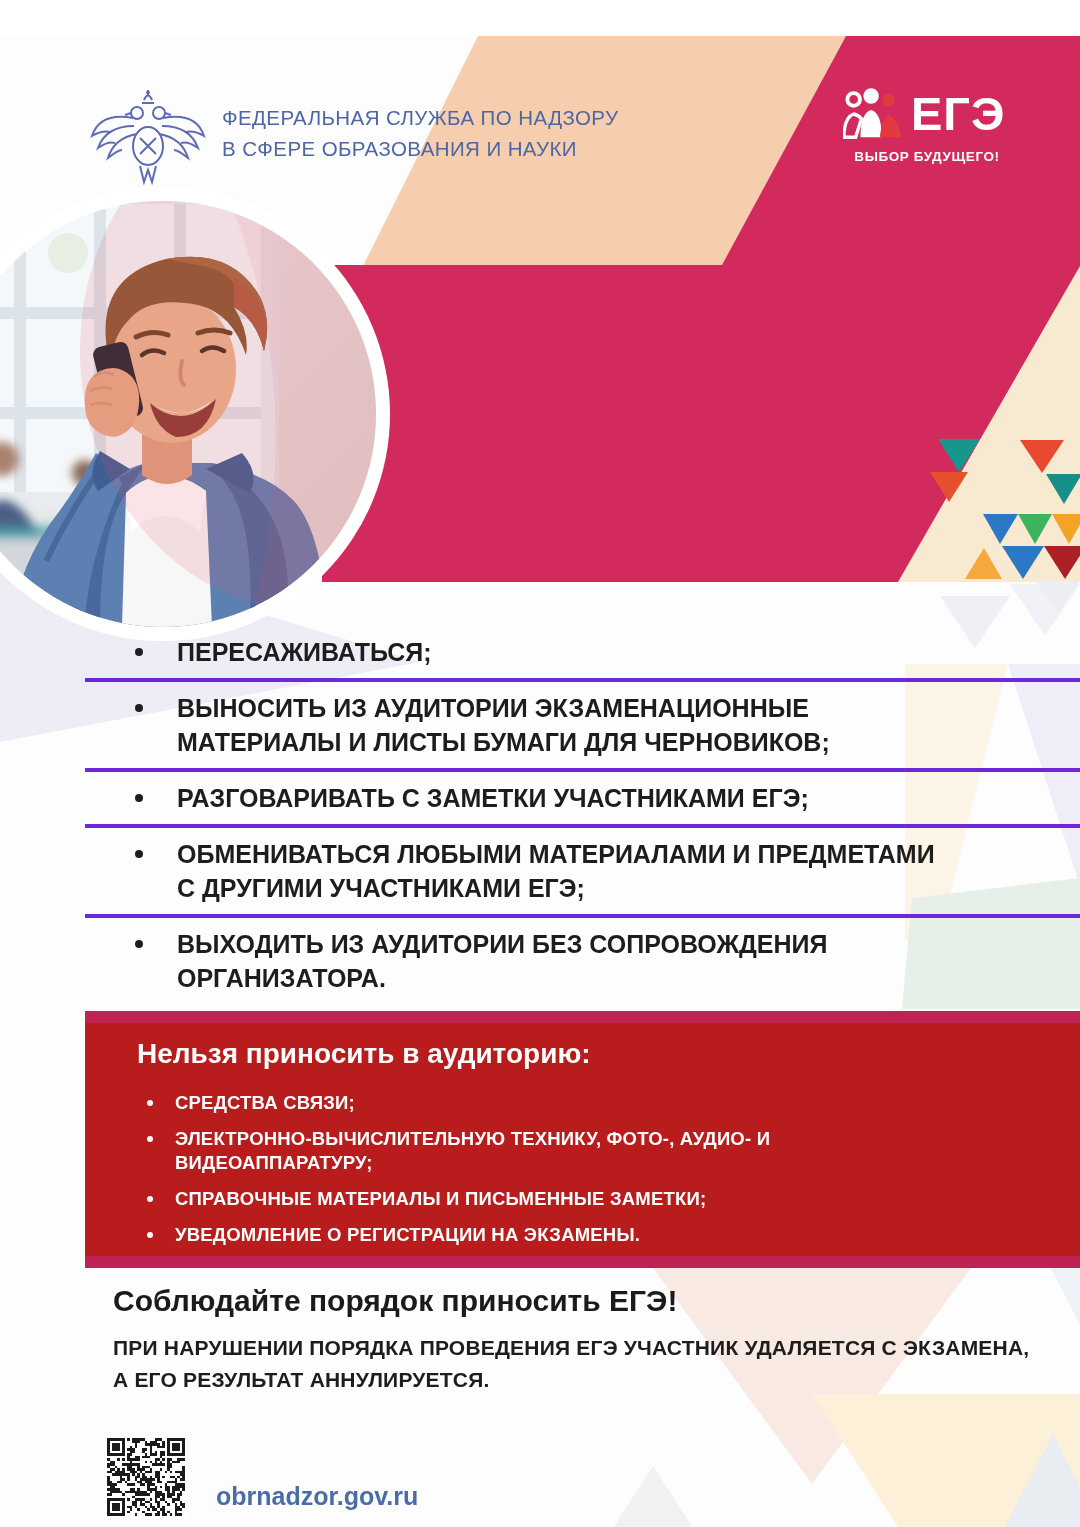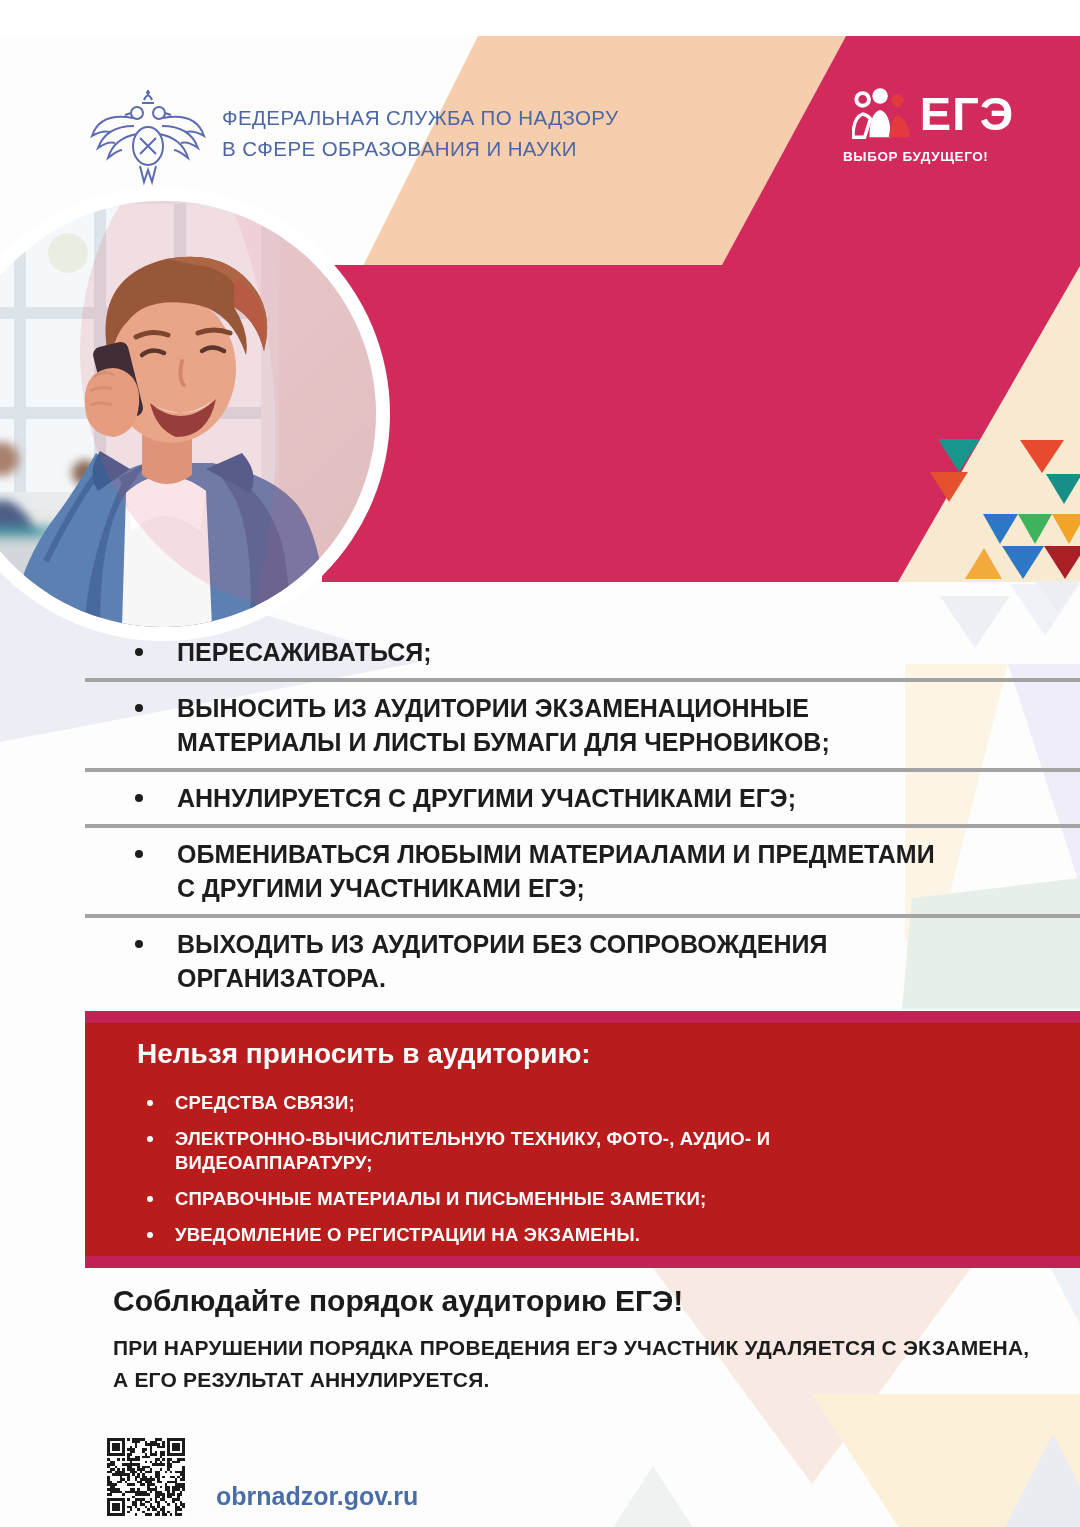--- a/index.html
+++ b/index.html
@@ -5,31 +5,31 @@
   html,body{margin:0;padding:0;background:#ffffff;}
   #poster{position:relative;width:1080px;height:1527px;overflow:hidden;
           background:#fdfdfe;font-family:Liberation Sans, sans-serif;margin-top:36px;}
   .abs{position:absolute;}
   svg{display:block;}
 
   
   .agency-text{left:222px;top:66px;color:#4c67a4;font-size:20.5px;line-height:31px;
                letter-spacing:.4px;font-weight:400;}
   .ege-block{left:843px;top:50px;width:180px;text-align:left;color:#fff;}
-  .ege-row{display:flex;align-items:center;gap:6px;justify-content:center;}
+  .ege-row{display:flex;align-items:center;gap:6px;}
   .ege-word{font-size:47px;font-weight:700;letter-spacing:1px;line-height:1;}
-  .ege-slogan{margin-top:9px;font-size:13.5px;font-weight:700;letter-spacing:.6px;width:168px;}
+  .ege-slogan{margin-top:9px;font-size:13.5px;font-weight:700;letter-spacing:.6px;text-align:center;width:168px;}
 
   
   .banner-title{left:428px;top:292px;color:#ffffff;font-size:63px;font-weight:700;
                 line-height:75px;letter-spacing:1.5px;}
 
   
   .ban-list{left:85px;top:590px;width:995px;margin:0;padding:0;list-style:none;}
-  .ban-list li{position:relative;padding:9px 0 9px 92px;border-bottom:4px solid #a3a3a3;
+  .ban-list li{position:relative;padding:9px 0 9px 92px;border-bottom:4px solid #6d28d9;
                font-size:25px;font-weight:700;line-height:34px;color:#1d1d1d;}
   .ban-list li:last-child{border-bottom:none;}
   .ban-list li::before{content:"";position:absolute;left:50px;top:22px;width:8px;height:8px;
                border-radius:50%;background:#1d1d1d;}
   .txt{white-space:pre-line;}
 
   
   .forbid-box{left:85px;top:975px;width:995px;height:257px;box-sizing:border-box;
               background:#b91c1c;border-top:12px solid #c02253;border-bottom:12px solid #c02253;
               padding:15px 30px 0 52px;color:#ffffff;}
@@ -195,39 +195,39 @@
     <div class="ege-slogan">ВЫБОР БУДУЩЕГО!</div>
   </div>
 
   <div class="abs banner-title">
   </div>
 
   <ul class="abs ban-list">
     <li><span class="txt">ПЕРЕСАЖИВАТЬСЯ;</span></li>
     <li><span class="txt">ВЫНОСИТЬ ИЗ АУДИТОРИИ ЭКЗАМЕНАЦИОННЫЕ
 МАТЕРИАЛЫ И ЛИСТЫ БУМАГИ ДЛЯ ЧЕРНОВИКОВ;</span></li>
-    <li><span class="txt">АННУЛИРУЕТСЯ С ДРУГИМИ УЧАСТНИКАМИ ЕГЭ;</span></li>
+    <li><span class="txt">РАЗГОВАРИВАТЬ С ЗАМЕТКИ УЧАСТНИКАМИ ЕГЭ;</span></li>
     <li><span class="txt">ОБМЕНИВАТЬСЯ ЛЮБЫМИ МАТЕРИАЛАМИ И ПРЕДМЕТАМИ
 С ДРУГИМИ УЧАСТНИКАМИ ЕГЭ;</span></li>
     <li><span class="txt">ВЫХОДИТЬ ИЗ АУДИТОРИИ БЕЗ СОПРОВОЖДЕНИЯ
 ОРГАНИЗАТОРА.</span></li>
   </ul>
 
   <div class="abs forbid-box">
     <div class="forbid-title">Нельзя приносить в аудиторию:</div>
     <ul class="forbid-list">
       <li><span class="txt">СРЕДСТВА СВЯЗИ;</span></li>
       <li><span class="txt">ЭЛЕКТРОННО-ВЫЧИСЛИТЕЛЬНУЮ ТЕХНИКУ, ФОТО-, АУДИО- И
 ВИДЕОАППАРАТУРУ;</span></li>
       <li><span class="txt">СПРАВОЧНЫЕ МАТЕРИАЛЫ И ПИСЬМЕННЫЕ ЗАМЕТКИ;</span></li>
       <li><span class="txt">УВЕДОМЛЕНИЕ О РЕГИСТРАЦИИ НА ЭКЗАМЕНЫ.</span></li>
     </ul>
   </div>
 
-  <div class="abs footer-title">Соблюдайте порядок аудиторию ЕГЭ!</div>
+  <div class="abs footer-title">Соблюдайте порядок приносить ЕГЭ!</div>
   <div class="abs footer-warning">ПРИ НАРУШЕНИИ ПОРЯДКА ПРОВЕДЕНИЯ ЕГЭ УЧАСТНИК УДАЛЯЕТСЯ С ЭКЗАМЕНА,
 А ЕГО РЕЗУЛЬТАТ АННУЛИРУЕТСЯ.</div>
 
   <svg class="abs" style="left:105px;top:1400px" width="82" height="82" viewBox="0 0 33 33" shape-rendering="crispEdges">
     <rect width="33" height="33" fill="#ffffff"></rect>
     <g fill="#1b1b1b">
       <rect x="1" y="1" width="7" height="7"></rect>
         <rect x="25" y="1" width="7" height="7"></rect>
         <rect x="1" y="25" width="7" height="7"></rect>
     </g>

